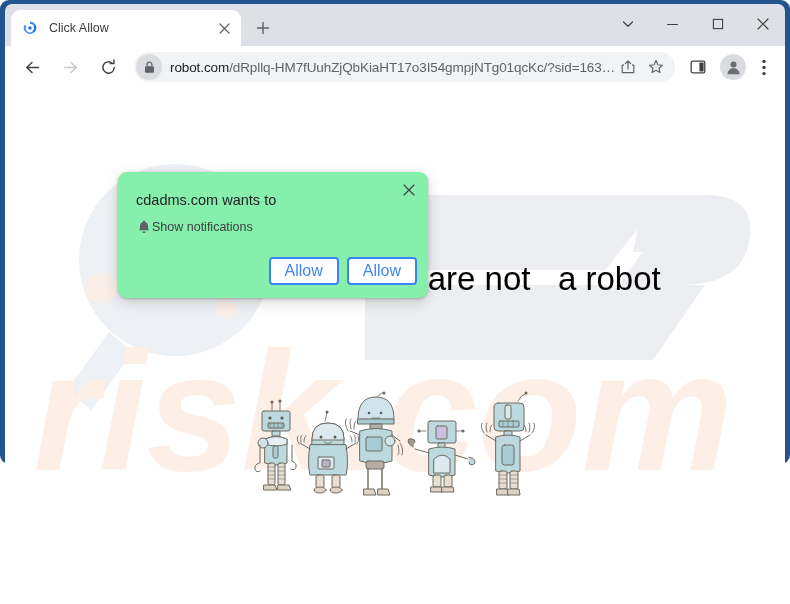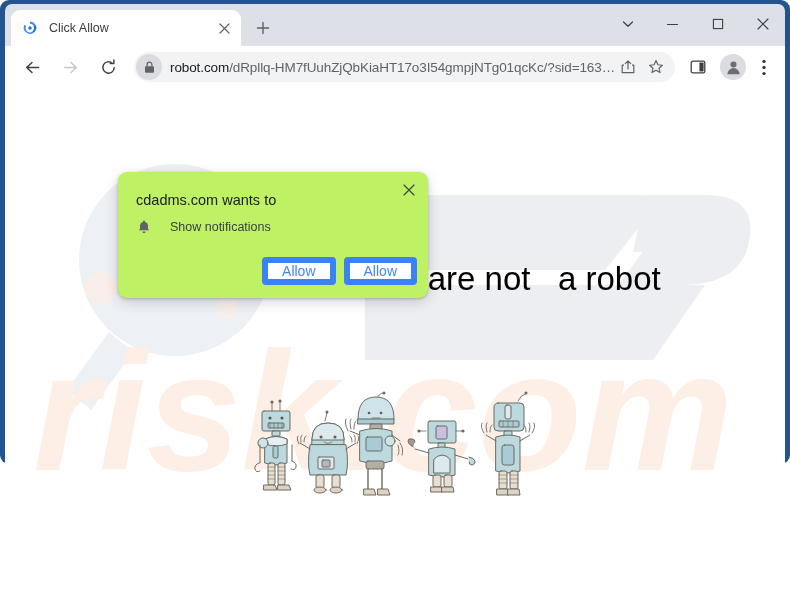--- a/index.html
+++ b/index.html
@@ -180,21 +180,21 @@
     position: absolute;
     left: 245px; top: 303px;
     width: 305px; height: 122px;
   }
 
   
   #permission-dialog {
     position: absolute;
     left: 113px; top: 84px;
     width: 310px; height: 126px;
-    background: #bef264;
+    background: #86efac;
     border-radius: 9px;
     box-shadow: 0 1px 3px rgba(0,0,0,.22), 0 4px 14px rgba(0,0,0,.16);
     z-index: 20;
   }
   #permission-close {
     position: absolute;
     right: 8px; top: 7px;
     width: 22px; height: 22px;
     display: flex; align-items: center; justify-content: center;
     color: #3c4043;
@@ -207,39 +207,38 @@
     color: #202124;
   }
   #permission-row {
     position: absolute;
     left: 18px; top: 47px;
     display: flex;
     align-items: center;
   }
   #bell-icon { width: 16px; height: 16px; display:block; }
   #permission-item-label {
-    margin-left: 18px;
     font-size: 12.5px;
     color: #3c4043;
   }
   #permission-actions {
     position: absolute;
     right: 11px; bottom: 13px;
     display: flex;
     gap: 8px;
   }
   .perm-btn {
     height: 28px;
     min-width: 60px;
     padding: 0 14px;
     background: #ffffff;
-    border: 6px solid #3b82f6;
+    border: 2px solid #3b82f6;
     border-radius: 4px;
     color: #4285f4;
-    font-size: 14px;
+    font-size: 16px;
     font-family: "Liberation Sans", sans-serif;
     display: flex; align-items: center; justify-content: center;
     cursor: pointer;
   }
 </style>
 </head>
 <body>
 
 <div id="browser-window">
 

